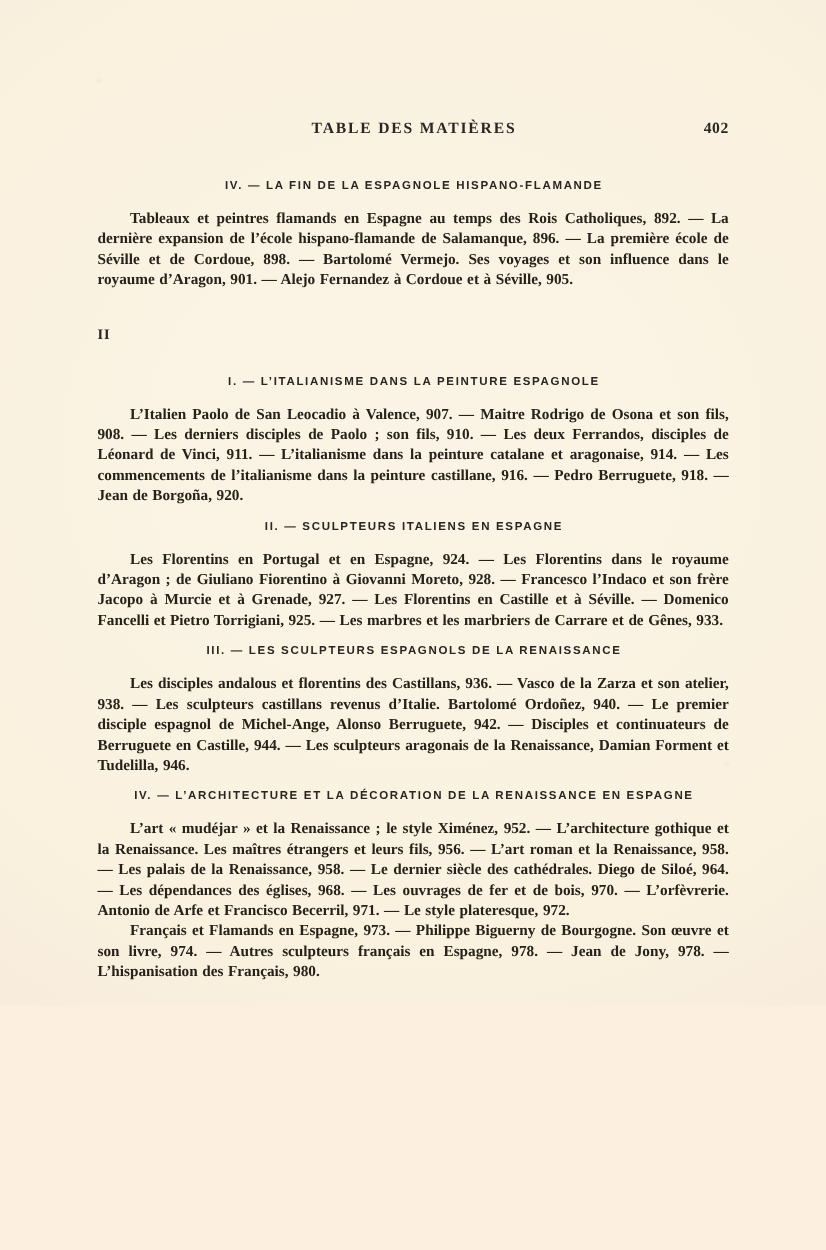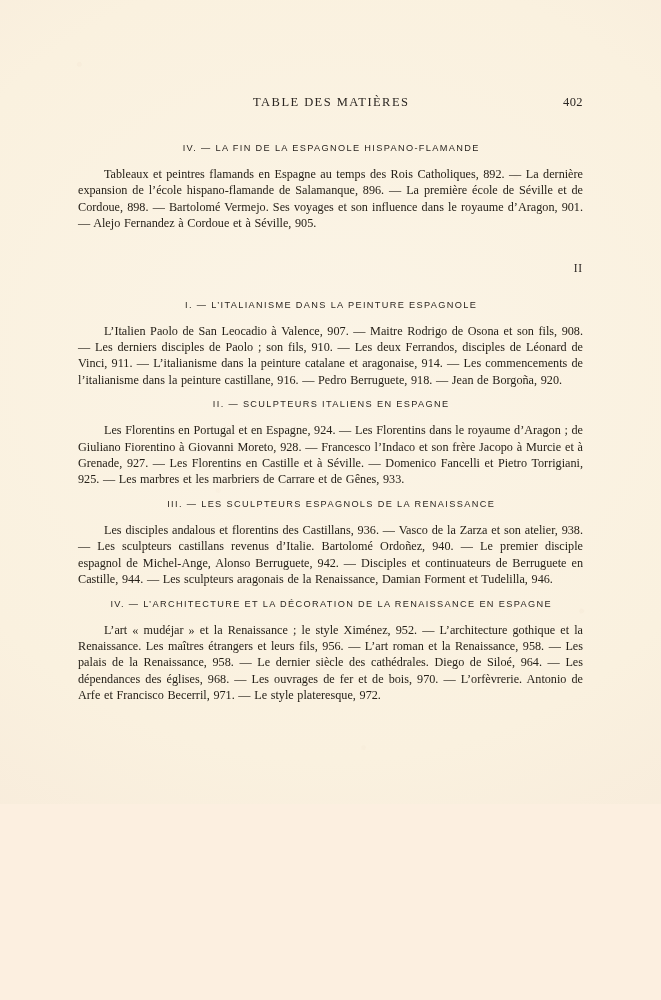--- a/index.html
+++ b/index.html
@@ -16,20 +16,21 @@
   }
 
   
   #page {
     position: relative;
     width: 661px;
     height: 804px;
     background:
       radial-gradient(ellipse 120% 90% at 50% 45%, #fbf4e6 0%, #faf1df 55%, #f7eada 85%, #f4e4d2 100%);
     box-sizing: border-box;
+    font-weight: bold;
   }
   
   #grain {
     position: absolute;
     inset: 0;
     pointer-events: none;
     opacity: .5;
     background-image:
       radial-gradient(circle at 12% 8%, rgba(214,180,150,.12) 0 2px, transparent 3px),
       radial-gradient(circle at 78% 22%, rgba(214,180,150,.10) 0 2px, transparent 3px),
@@ -62,21 +63,21 @@
     position: absolute;
     right: 0;
     top: 0;
     font-size: 12.5px;
     letter-spacing: .4px;
     color: #2b2622;
   }
 
   
   .part {
-    text-align: right;
+    text-align: left;
     margin: 30px 0 4px 0;
   }
   .part-num {
     font-size: 11.5px;
     letter-spacing: .8px;
     color: #2b2622;
     margin-bottom: 14px;
   }
   .part-title {
     font-size: 13px;
@@ -141,15 +142,16 @@
 
     <div class="sec-head">II. — SCULPTEURS ITALIENS EN ESPAGNE</div>
     <p class="para">Les Florentins en Portugal et en Espagne, 924. — Les Florentins dans le royaume d’Aragon ; de Giuliano Fiorentino à Giovanni Moreto, 928. — Francesco l’Indaco et son frère Jacopo à Murcie et à Grenade, 927. — Les Florentins en Castille et à Séville. — Domenico Fancelli et Pietro Torrigiani, 925. — Les marbres et les marbriers de Carrare et de Gênes, 933.</p>
 
     <div class="sec-head">III. — LES SCULPTEURS ESPAGNOLS DE LA RENAISSANCE</div>
     <p class="para">Les disciples andalous et florentins des Castillans, 936. — Vasco de la Zarza et son atelier, 938. — Les sculpteurs castillans revenus d’Italie. Bartolomé Ordoñez, 940. — Le premier disciple espagnol de Michel-Ange, Alonso Berruguete, 942. — Disciples et continuateurs de Berruguete en Castille, 944. — Les sculpteurs aragonais de la Renaissance, Damian Forment et Tudelilla, 946.</p>
 
     <div class="sec-head">IV. — L’ARCHITECTURE ET LA DÉCORATION DE LA RENAISSANCE EN ESPAGNE</div>
     <p class="para">L’art « mudéjar » et la Renaissance ; le style Ximénez, 952. — L’architecture gothique et la Renaissance. Les maîtres étrangers et leurs fils, 956. — L’art roman et la Renaissance, 958. — Les palais de la Renaissance, 958. — Le dernier siècle des cathédrales. Diego de Siloé, 964. — Les dépendances des églises, 968. — Les ouvrages de fer et de bois, 970. — L’orfèvrerie. Antonio de Arfe et Francisco Becerril, 971. — Le style plateresque, 972.</p>
 
+    <p class="para">Français et Flamands en Espagne, 973. — Philippe Biguerny de Bourgogne. Son œuvre et son livre, 974. — Autres sculpteurs français en Espagne, 978. — Jean de Jony, 978. — L’hispanisation des Français, 980.</p>
 
   </div>
 </div>
 
 </body></html>

